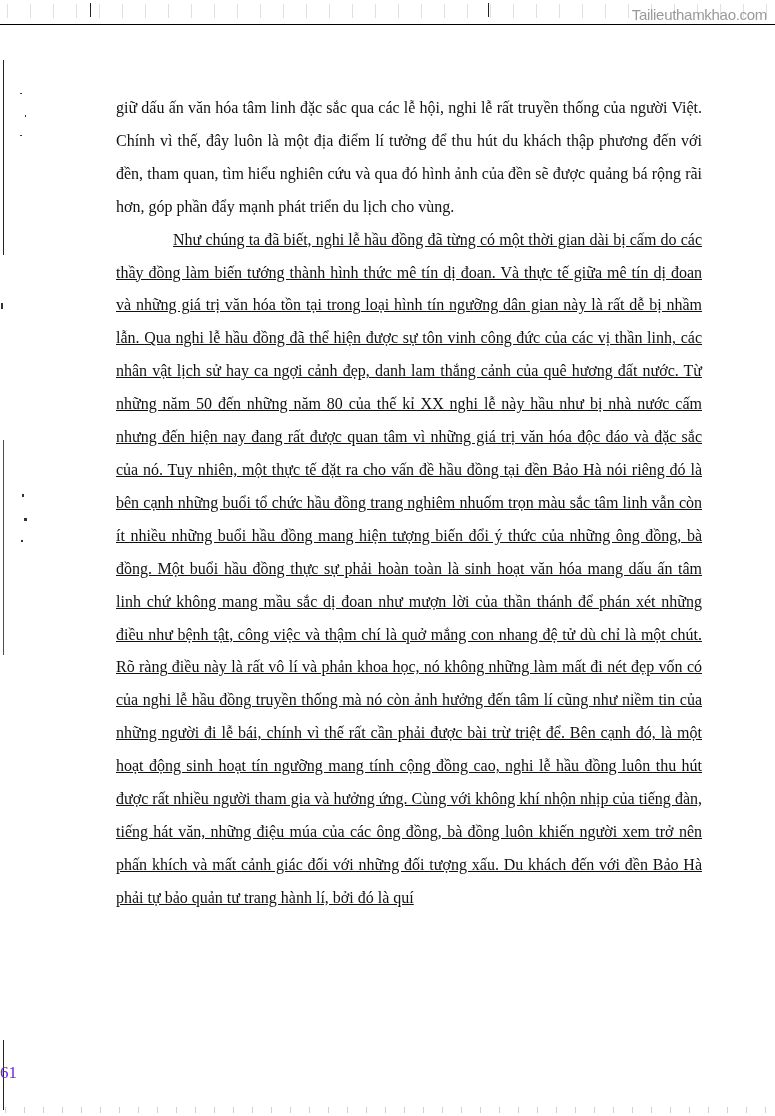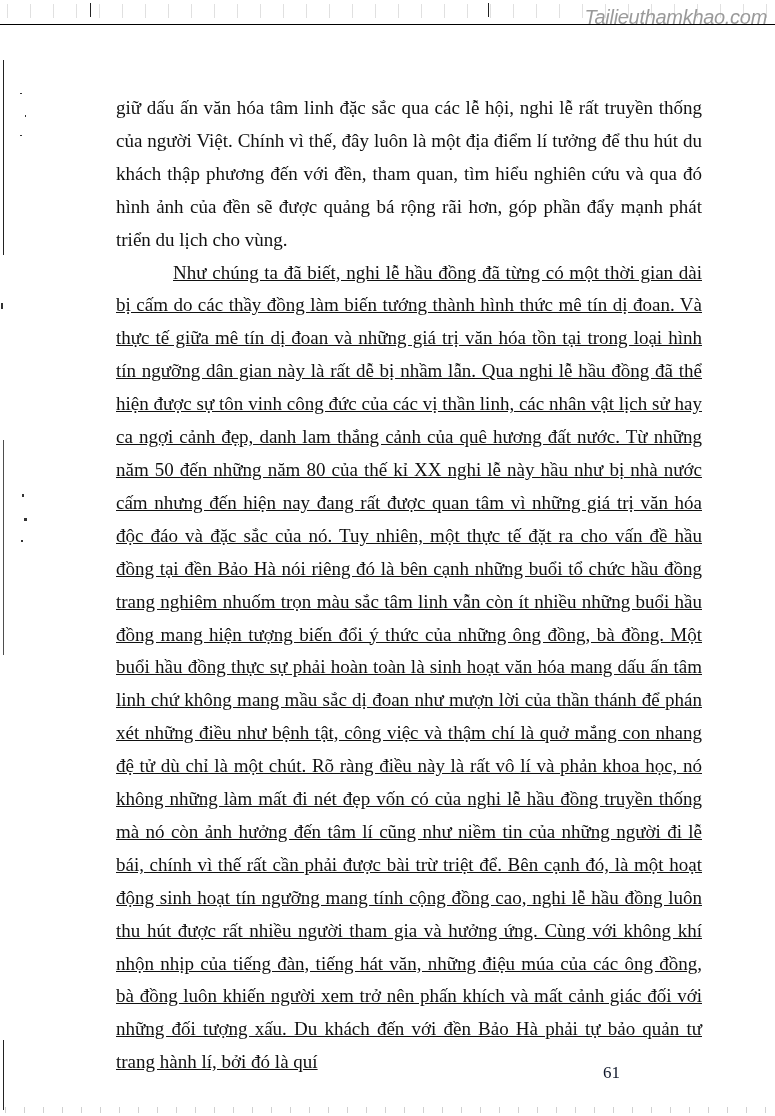--- a/index.html
+++ b/index.html
@@ -44,60 +44,59 @@
       top: 3px;
       width: 1px;
       height: 14px;
       background: #222;
     }
     .watermark {
       position: absolute;
       right: 8px;
       top: 6px;
       font-family: "Liberation Sans", "DejaVu Sans", sans-serif;
-      font-size: 20px;
+      font-size: 15px;
       color: #9a9a9a;
       letter-spacing: -0.3px;
-      font-style: italic;
     }
     .left-margin-line {
       position: absolute;
       left: 3px;
       width: 1px;
       background: #222;
     }
     .speck {
       position: absolute;
       background: #333;
     }
     .page-body {
       position: absolute;
       left: 116px;
       top: 92px;
       width: 586px;
     }
     .para {
       margin: 0;
-      font-size: 19px;
+      font-size: 16px;
       line-height: 32.9px;
       text-align: justify;
       text-align-last: left;
     }
     .para.indent {
       text-indent: 57px;
       text-decoration: underline;
     }
     .page-number {
       position: absolute;
       left: 0;
       width: 620px;
       top: 1063px;
-      text-align: right;
+      text-align: left;
       font-size: 17px;
-      color: #0f172a;
+      color: #6d28d9;
     }
     .scan-footer {
       position: absolute;
       left: 0;
       bottom: 0;
       width: 775px;
       height: 12px;
     }
     .scan-noise-bottom {
       position: absolute;

